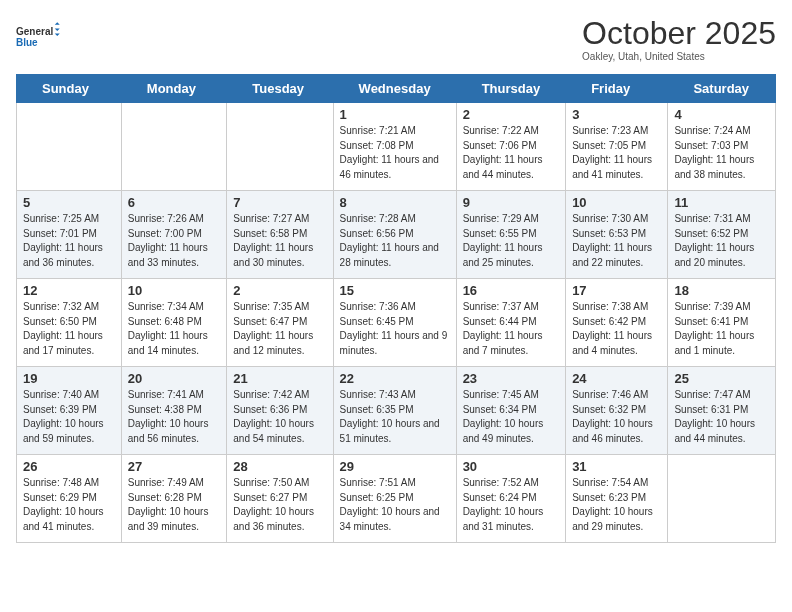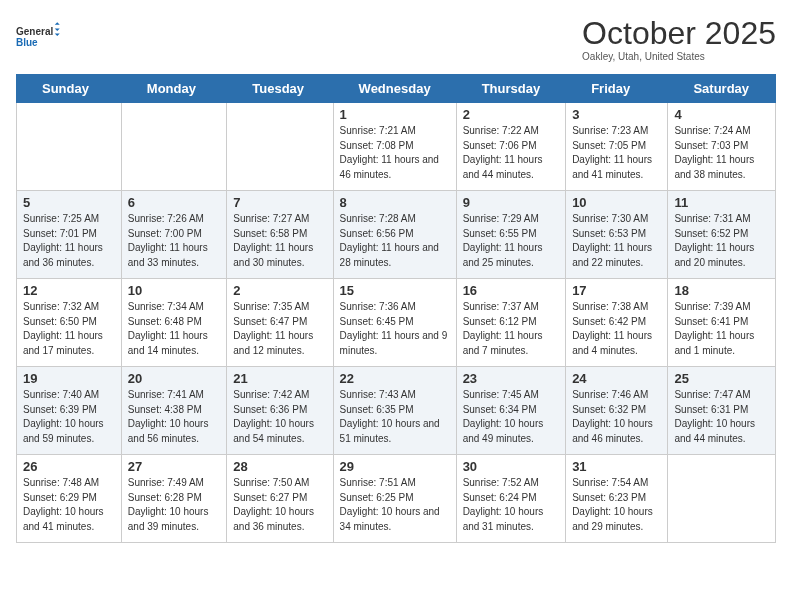--- a/index.html
+++ b/index.html
@@ -226,21 +226,21 @@
           <td>
             <span class="day-number">15</span>
             <div class="day-info">Sunrise: 7:36 AM
 Sunset: 6:45 PM
 Daylight: 11 hours
 and 9 minutes.</div>
           </td>
           <td>
             <span class="day-number">16</span>
             <div class="day-info">Sunrise: 7:37 AM
-Sunset: 6:12 PM
+Sunset: 6:44 PM
 Daylight: 11 hours
 and 7 minutes.</div>
           </td>
           <td>
             <span class="day-number">17</span>
             <div class="day-info">Sunrise: 7:38 AM
 Sunset: 6:42 PM
 Daylight: 11 hours
 and 4 minutes.</div>
           </td>

